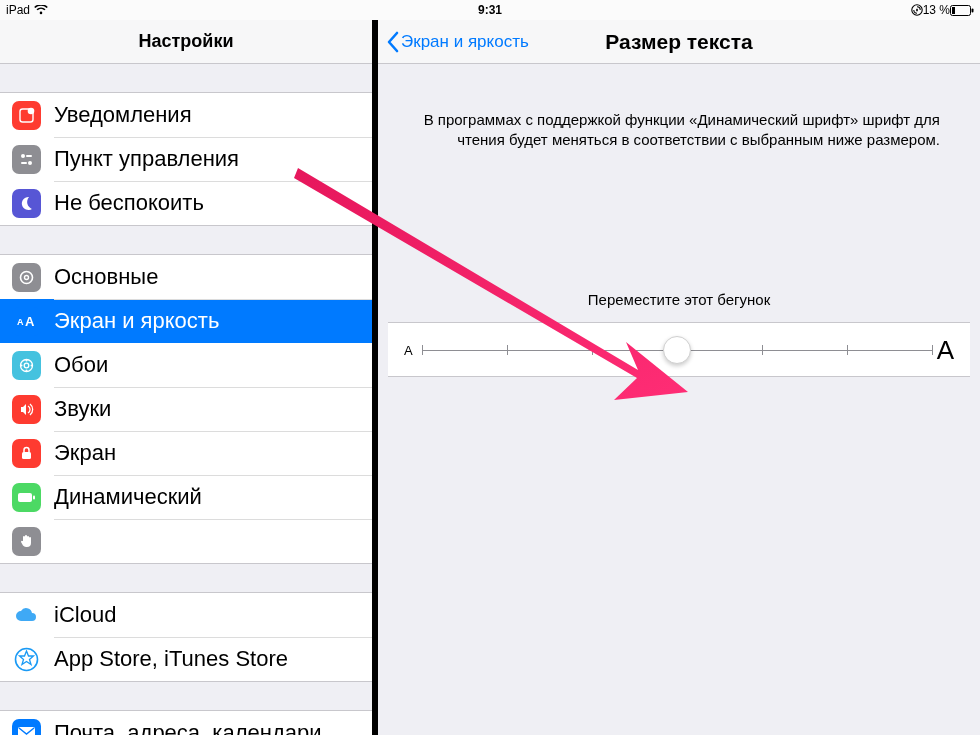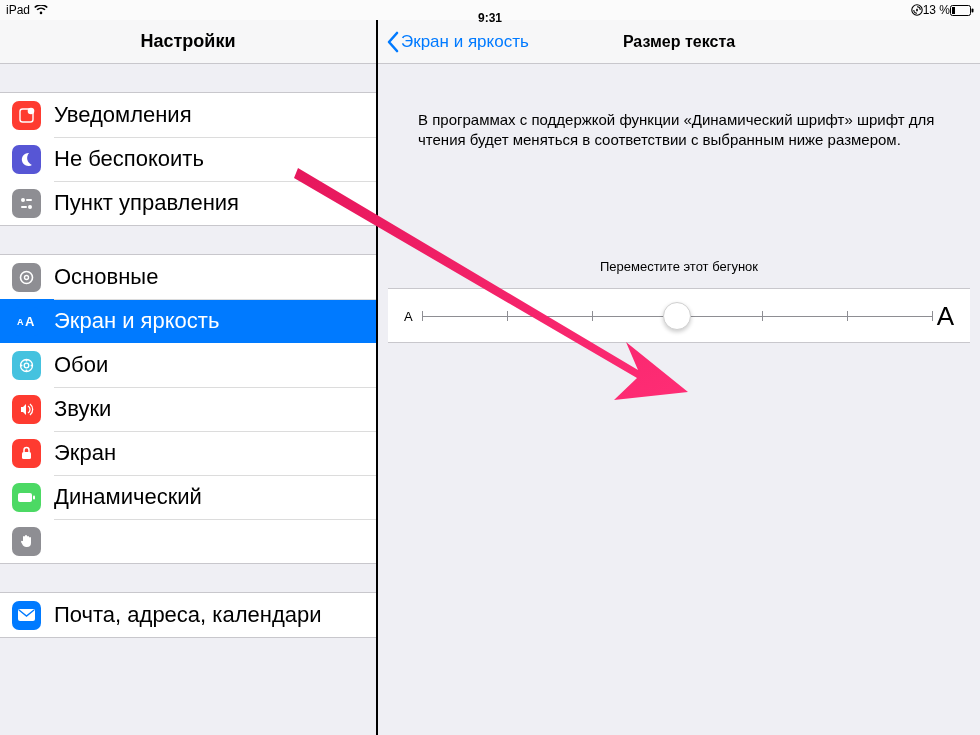--- a/index.html
+++ b/index.html
@@ -1,47 +1,47 @@
 <!DOCTYPE html>
 <html><head>
 <meta charset="utf-8">
 <style>
   * { box-sizing: border-box; margin: 0; padding: 0; }
   html, body { width: 980px; height: 735px; font-family: -apple-system, "Helvetica Neue", Helvetica, Arial, sans-serif; background:#efeff4; overflow:hidden; }
   .status-bar { position:relative; height:20px; line-height:20px; font-size:12px; color:#000; background:#fbfbfb; border-bottom:0; }
   .status-left { position:absolute; left:6px; top:0; display:flex; gap:4px; align-items:center; }
   .status-left svg { display:block; }
-  .status-center { position:absolute; left:50%; transform:translateX(-50%); top:8px; font-weight:600; }
+  .status-center { position:absolute; left:50%; transform:translateX(-50%); top:0; font-weight:600; }
   .status-right { position:absolute; right:6px; top:0; display:flex; align-items:center; }
   .status-right svg { display:block; }
 
   .columns { display:flex; height:735px; }
-  .sidebar { width:378px; flex:0 0 378px; background:#efeff4; border-right:2px solid #000000; display:flex; flex-direction:column; }
+  .sidebar { width:378px; flex:0 0 378px; background:#efeff4; border-right:6px solid #000000; display:flex; flex-direction:column; }
   .sidebar-header { height:44px; background:#f7f7f8; border-bottom:1px solid #c8c7cc; display:flex; align-items:center; justify-content:center; font-weight:700; font-size:18px; }
   .sidebar-scroll { flex:1; overflow:hidden; }
   .group { margin-top:28px; background:#fff; border-top:1px solid #c8c7cc; border-bottom:1px solid #c8c7cc; }
   .group.first { margin-top:28px; }
   .row { display:flex; align-items:center; height:44px; padding-left:12px; position:relative; }
   .row + .row::before { content:""; position:absolute; left:54px; right:0; top:0; height:1px; background:#dcdcdc; }
   .row.selected { background:#007aff; color:#fff; }
   .row.selected + .row::before { display:none; }
   .row .icon-box { width:29px; height:29px; border-radius:7px; margin-right:13px; display:flex; align-items:center; justify-content:center; flex:0 0 29px; }
   .row .label { font-size:22px; color:#000; }
   .row.selected .label { color:#fff; }
 
   .detail { flex:1; background:#efeff4; display:flex; flex-direction:column; position:relative; }
   .detail-header { height:44px; background:#f7f7f8; border-bottom:1px solid #c8c7cc; position:relative; display:flex; align-items:center; }
   .back-btn { position:absolute; left:8px; top:0; height:44px; display:flex; align-items:center; color:#007aff; font-size:17px; gap:2px; cursor:pointer; }
   .back-btn svg { display:block; }
-  .detail-title { position:absolute; left:50%; transform:translateX(-50%); font-weight:700; font-size:16px; }
+  .detail-title { position:absolute; left:50%; transform:translateX(-50%); font-weight:700; font-size:21px; }
   .detail-body { flex:1; padding:0; }
 
-  .desc { font-size:15px; color:#000; text-align:left; padding:46px 40px 20px 40px; line-height:1.35; }
-
-  .slider-caption { text-align:center; font-size:13px; color:#000; margin-top:88px; margin-bottom:14px; }
+  .desc { font-size:15px; color:#000; text-align:right; padding:46px 40px 20px 40px; line-height:1.35; }
+
+  .slider-caption { text-align:center; font-size:15px; color:#000; margin-top:120px; margin-bottom:14px; }
   .slider-panel { background:#fff; border-top:1px solid #c8c7cc; border-bottom:1px solid #c8c7cc; margin:0 10px; padding:12px 16px 10px 16px; position:relative; }
   .slider-row { display:flex; align-items:center; }
   .letter-small { font-size:13px; font-weight:400; color:#000; width:18px; }
   .letter-large { font-size:26px; font-weight:400; color:#000; width:22px; text-align:right; }
   .track-wrap { flex:1; position:relative; height:30px; }
   .track-line { position:absolute; left:0; right:0; top:50%; height:1px; background:#8e8e93; }
   .tick { position:absolute; top:50%; width:1px; height:10px; background:#8e8e93; transform:translateY(-50%); }
   .knob { position:absolute; top:50%; width:28px; height:28px; background:#fff; border:1px solid #d0d0d0; border-radius:50%; transform:translate(-50%,-50%); box-shadow:0 2px 4px rgba(0,0,0,.2); }
 
   
@@ -98,37 +98,37 @@
         <div class="row">
           <div class="icon-box ic-notif">
             <svg width="17" height="17" viewBox="0 0 17 17">
                 <rect x="2" y="2" width="13" height="13" rx="2.5" fill="none" stroke="#fff" stroke-width="1.4"></rect>
                 <circle cx="13" cy="4" r="3.3" fill="#fff"></circle>
               </svg>
           </div>
           <span class="label">Уведомления</span>
         </div>
         <div class="row">
-          <div class="icon-box ic-dnd">
-            <svg width="17" height="17" viewBox="0 0 17 17">
-                <path d="M11 2a6.5 6.5 0 10 2.9 11.9A7.5 7.5 0 0111 2z" fill="#fff"></path>
-              </svg>
-          </div>
-          <span class="label">Не беспокоить</span>
-        </div>
-        <div class="row">
           <div class="icon-box ic-ctrl">
             <svg width="17" height="17" viewBox="0 0 17 17" fill="#fff">
                 <circle cx="5" cy="5" r="2"></circle>
                 <rect x="8" y="4" width="6" height="2" rx="1"></rect>
                 <circle cx="12" cy="12" r="2"></circle>
                 <rect x="3" y="11" width="6" height="2" rx="1"></rect>
               </svg>
           </div>
           <span class="label">Пункт управления</span>
+        </div>
+        <div class="row">
+          <div class="icon-box ic-dnd">
+            <svg width="17" height="17" viewBox="0 0 17 17">
+                <path d="M11 2a6.5 6.5 0 10 2.9 11.9A7.5 7.5 0 0111 2z" fill="#fff"></path>
+              </svg>
+          </div>
+          <span class="label">Не беспокоить</span>
         </div>
       </div>
 
       <div class="group">
         <div class="row">
           <div class="icon-box ic-gen">
             <svg width="17" height="17" viewBox="0 0 17 17">
                 <circle cx="8.5" cy="8.5" r="6" fill="none" stroke="#fff" stroke-width="1.6"></circle>
                 <circle cx="8.5" cy="8.5" r="2" fill="none" stroke="#fff" stroke-width="1.4"></circle>
               </svg>
@@ -186,20 +186,39 @@
         </div>
         <div class="row">
           <div class="icon-box ic-priv">
             <svg width="17" height="17" viewBox="0 0 17 17" fill="#fff">
                 <path d="M5 8V4a1 1 0 012 0V3a1 1 0 012 0v1a1 1 0 012 0v1a1 1 0 012 0v5a4 4 0 01-4 4H8a4 4 0 01-3-1.5L3 9a1 1 0 011.5-1L5 8z"></path>
               </svg>
           </div>
         </div>
       </div>
 
+      <div class="group">
+        <div class="row">
+          <div class="icon-box ic-icloud">
+            <svg width="25" height="17" viewBox="0 0 25 17">
+                <path d="M7 14a5 5 0 010-10 6 6 0 0111 2 4 4 0 010 8H7z" fill="#3fa9f5"></path>
+              </svg>
+          </div>
+          <span class="label">iCloud</span>
+        </div>
+        <div class="row">
+          <div class="icon-box ic-store">
+            <svg width="25" height="25" viewBox="0 0 25 25">
+                <circle cx="12.5" cy="12.5" r="11" fill="none" stroke="#1a9af5" stroke-width="1.6"></circle>
+                <path d="M12.5 4l2 5h5l-4 3.5 1.5 5-4.5-3-4.5 3 1.5-5-4-3.5h5z" fill="none" stroke="#1a9af5" stroke-width="1.3"></path>
+              </svg>
+          </div>
+          <span class="label">App Store, iTunes Store</span>
+        </div>
+      </div>
 
       <div class="group" style="margin-bottom:-20px;">
         <div class="row">
           <div class="icon-box ic-mail">
             <svg width="19" height="14" viewBox="0 0 19 14">
                 <rect x="1" y="1" width="17" height="12" rx="2" fill="#fff"></rect>
                 <path d="M2 2l7.5 6L17 2" fill="none" stroke="#007aff" stroke-width="1.4"></path>
               </svg>
           </div>
           <span class="label">Почта, адреса, календари</span>

